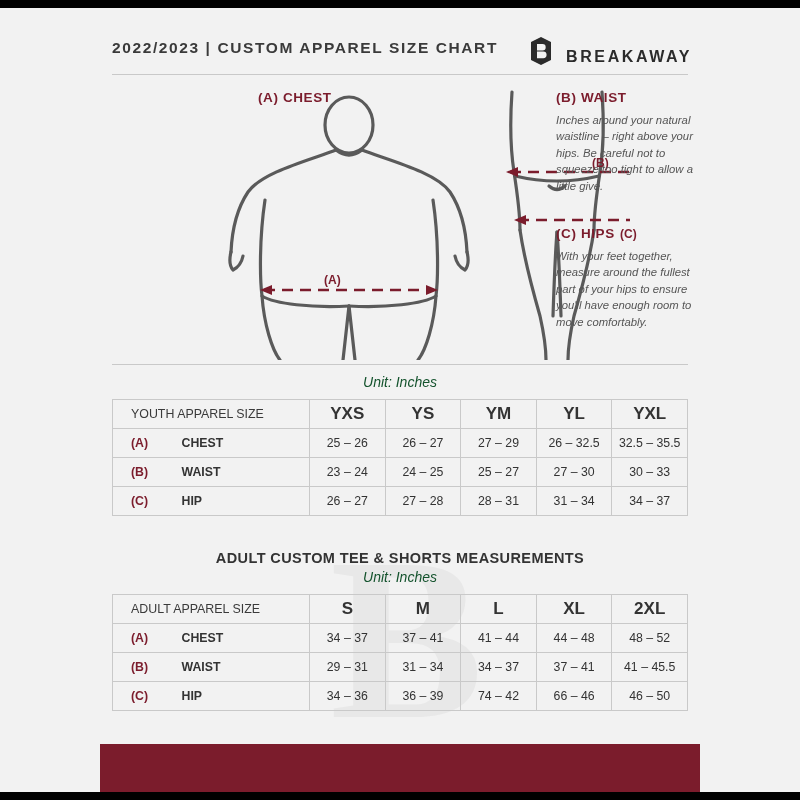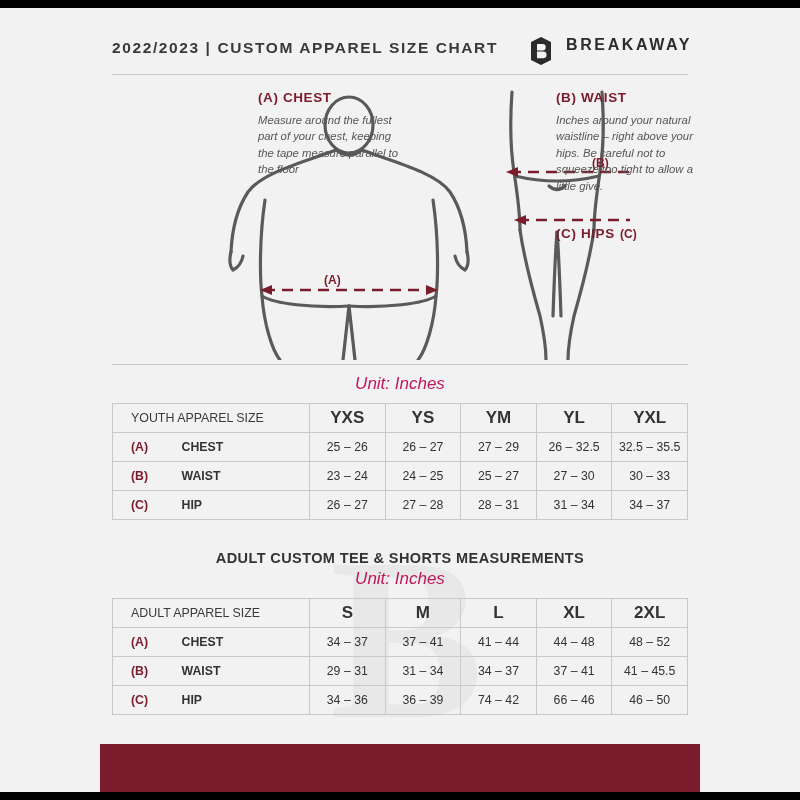--- a/index.html
+++ b/index.html
@@ -52,21 +52,21 @@
     font-weight: bold;
     letter-spacing: 1.6px;
     color: #3a3a3a;
     text-align: center;
   }
   .brand {
     position: absolute;
     right: 108px;
     top: 28px;
     display: flex;
-    align-items: flex-start;
+    align-items: flex-end;
     gap: 12px;
   }
   .brand-name {
     font-size: 16px;
     font-weight: bold;
     letter-spacing: 2.6px;
     color: #2b2b2b;
   }
   .rule {
     position: absolute;
@@ -120,23 +120,23 @@
   .tbl-title {
     text-align: center;
     font-size: 14.5px;
     font-weight: bold;
     letter-spacing: 0.4px;
     color: #333;
     margin: 0 0 3px 0;
   }
   .tbl-unit {
     text-align: center;
-    font-size: 17px;
+    font-size: 14px;
     font-style: italic;
-    color: #be185d;
+    color: #14532d;
     margin: 0 0 9px 0;
   }
   table {
     width: 100%;
     border-collapse: collapse;
     table-layout: fixed;
   }
   th, td {
     border: 1px solid #c9c9c9;
     height: 28px;
@@ -241,28 +241,28 @@
         <polygon points="394,92 406,87 406,97"></polygon>
         <polygon points="402,140 414,135 414,145"></polygon>
       </g>
       <text x="212" y="204" fill="#7b1c2c" font-family="Liberation Sans, sans-serif" font-size="12" font-weight="bold">(A)</text>
       <text x="480" y="87" fill="#7b1c2c" font-family="Liberation Sans, sans-serif" font-size="12" font-weight="bold">(B)</text>
       <text x="508" y="158" fill="#7b1c2c" font-family="Liberation Sans, sans-serif" font-size="12" font-weight="bold">(C)</text>
     </svg>
 
     <div class="callout co-chest">
       <p class="callout-title">(A) CHEST</p>
-      <p class="callout-body">Measure around the fullest part of your chest, keeping the tape measure parallel to the floor</p>
     </div>
     <div class="callout co-waist">
       <p class="callout-title">(B) WAIST</p>
       <p class="callout-body">Inches around your natural waistline – right above your hips. Be careful not to squeeze too tight to allow a little give.</p>
     </div>
     <div class="callout co-hips">
       <p class="callout-title">(C) HIPS</p>
+      <p class="callout-body">With your feet together, measure around the fullest part of your hips to ensure you'll have enough room to move comfortably.</p>
     </div>
 
     <div class="rule rule-mid"></div>
 
     <div class="table-block tb-youth">
       <p class="tbl-unit">Unit: Inches</p>
       <table>
         <thead>
           <tr>
             <th class="rowhead">YOUTH APPAREL SIZE</th>

